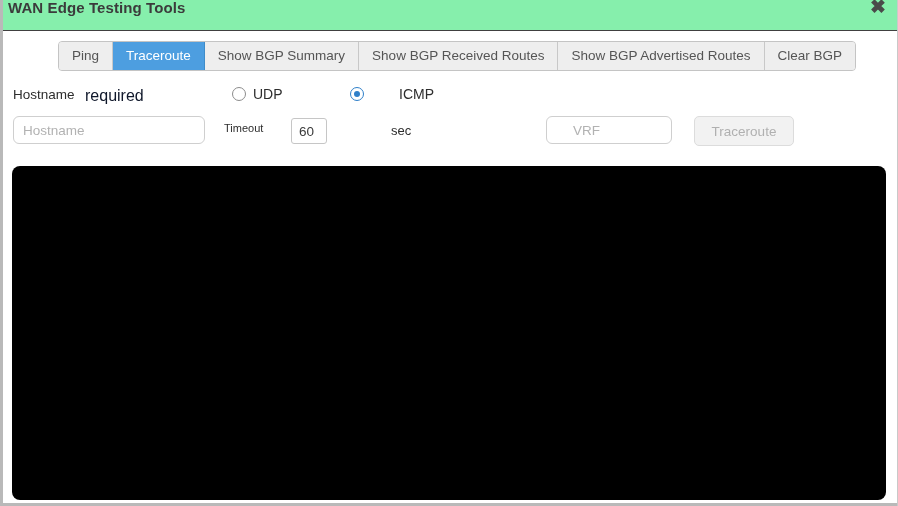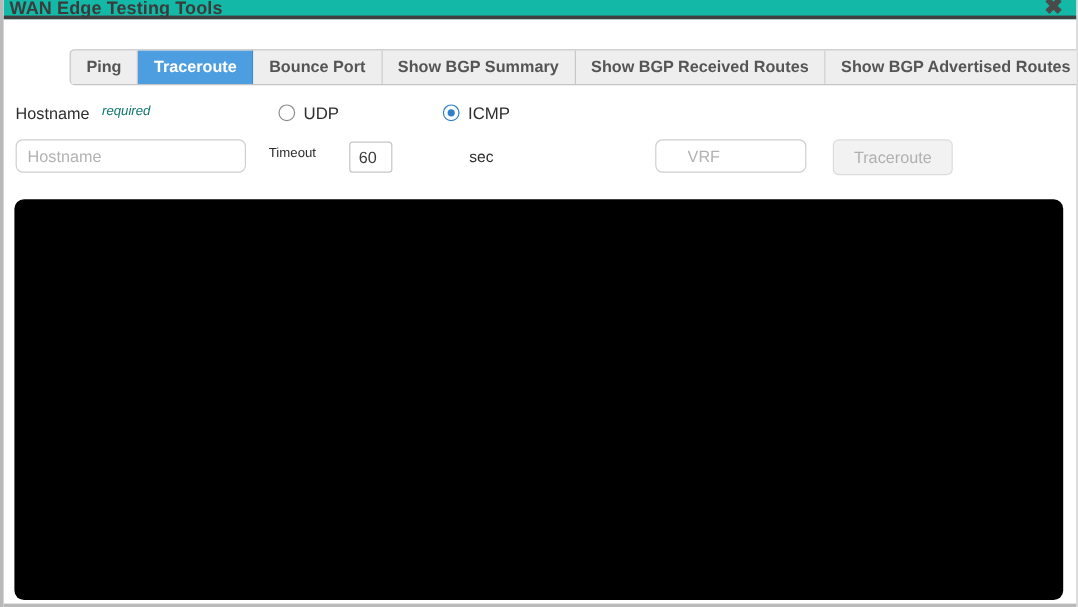--- a/index.html
+++ b/index.html
@@ -19,24 +19,24 @@
     box-sizing: border-box;
     background: #ffffff;
     border-left: 3px solid #b9b9b9;
     border-right: 1px solid #c9c9c9;
     overflow: hidden;
   }
 
   
   .titlebar {
     position: relative;
-    height: 16px;
-    box-sizing: border-box;
-    border-bottom: 3px solid #404040;
-    background: #14b8a6;
+    height: 31px;
+    box-sizing: border-box;
+    border-bottom: 1px solid #404040;
+    background: #86efac;
   }
   .titlebar-title {
     position: absolute;
     left: 5px;
     top: -1px;
     font-size: 15px;
     font-weight: bold;
     color: #3b3b3b;
     letter-spacing: .1px;
     white-space: nowrap;
@@ -56,21 +56,20 @@
     user-select: none;
   }
 
   
   .tabs-row {
     position: absolute;
     left: 0;
     top: 21px;
     width: 100%;
     height: 52px;
-    font-weight: bold;
   }
   .btn-group {
     position: absolute;
     left: 55px;
     top: 20px;
     display: flex;
     border: 1px solid #c4c4c4;
     border-radius: 4px;
     overflow: hidden;
     background: #eeeeee;
@@ -109,37 +108,36 @@
     left: 10px;
     top: 14px;
     font-size: 13.5px;
     color: #2d2d2d;
     white-space: nowrap;
   }
   .label-required {
     position: absolute;
     left: 82px;
     top: 14px;
-    font-size: 11px;
-    color: #0f766e;
-    font-style: italic;
+    font-size: 16px;
+    color: #0f172a;
     white-space: nowrap;
   }
 
   .radio-item {
     position: absolute;
     top: 13px;
     display: flex;
     align-items: center;
     cursor: pointer;
     user-select: none;
     text-align: center;
   }
   .radio-udp  { left: 229px; }
-  .radio-icmp { left: 366px; }
+  .radio-icmp { left: 347px; gap: 28px; }
   .radio-dot {
     width: 14px;
     height: 14px;
     border-radius: 50%;
     border: 1px solid #8c8c8c;
     background: #ffffff;
     box-sizing: border-box;
     display: inline-block;
     position: relative;
   }
@@ -265,21 +263,20 @@
 
   <div class="titlebar">
     <div class="titlebar-title">WAN Edge Testing Tools</div>
     <div class="close-btn">✖</div>
   </div>
 
   <div class="tabs-row">
     <div class="btn-group" id="tab-group">
         <div class="tab">Ping</div>
         <div class="tab active">Traceroute</div>
-        <div class="tab">Bounce Port</div>
         <div class="tab">Show BGP Summary</div>
         <div class="tab">Show BGP Received Routes</div>
         <div class="tab">Show BGP Advertised Routes</div>
         <div class="tab">Clear BGP</div>
       </div>
   </div>
 
   <div class="form-area">
 
     <span class="label-hostname">Hostname</span>

